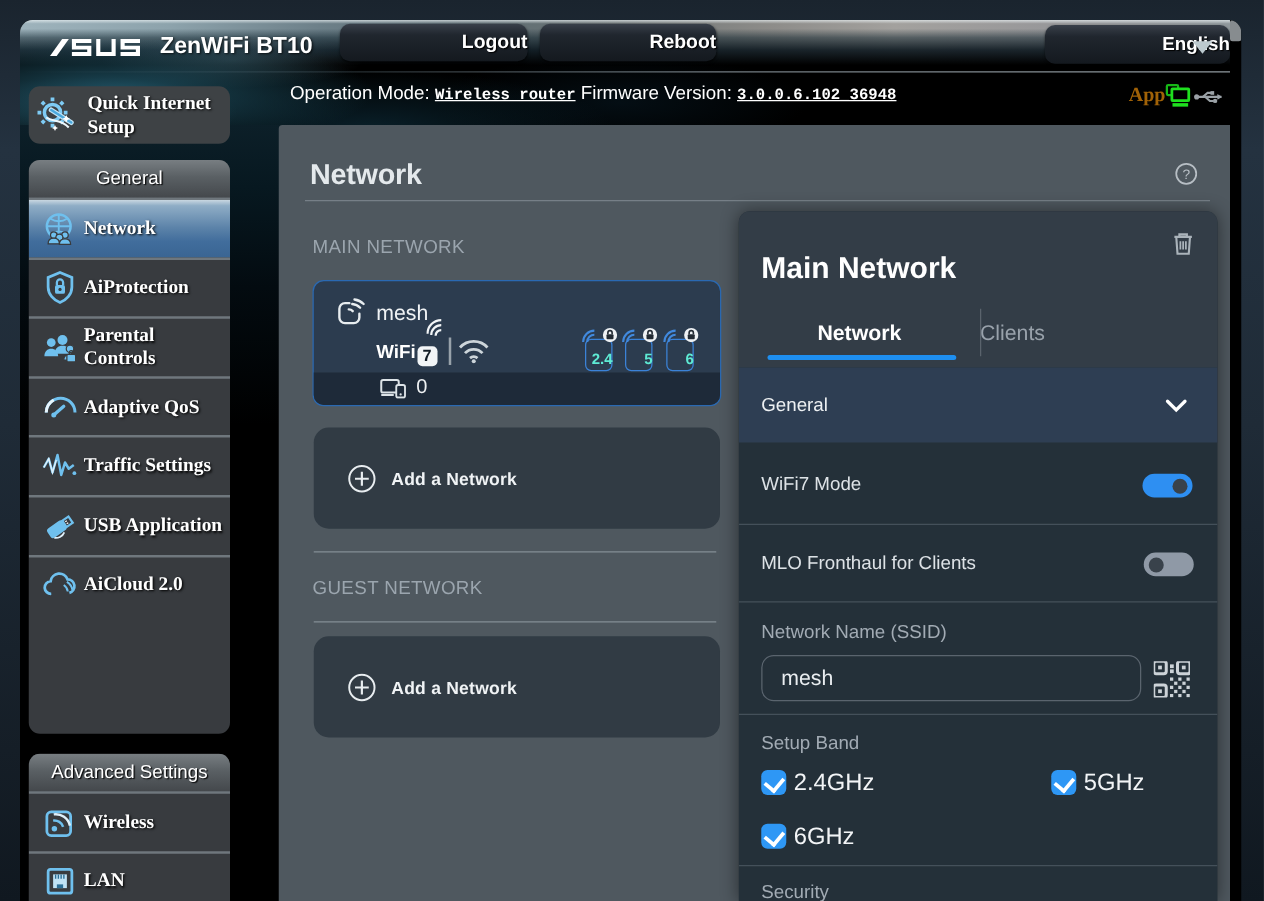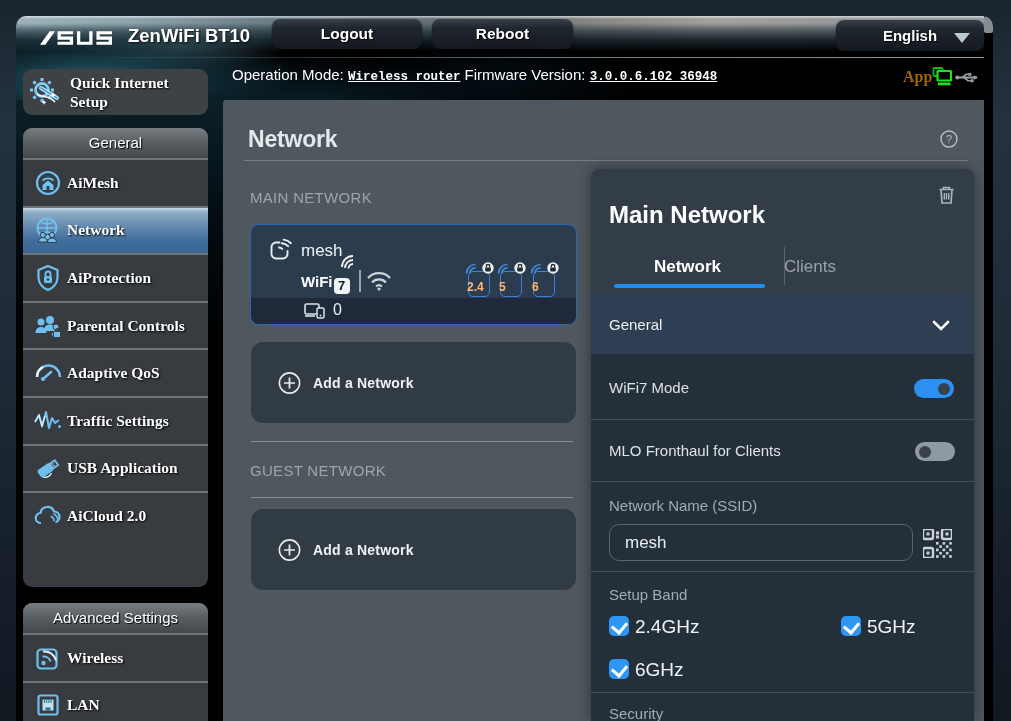--- a/index.html
+++ b/index.html
@@ -12,32 +12,32 @@
 #bclouds{position:absolute;left:0;top:16px;width:968px;height:68px;
 background:radial-gradient(280px 64px at 80px 42px,rgba(34,88,107,.9),rgba(34,88,107,0) 72%),radial-gradient(170px 40px at 55px 58px,rgba(45,100,120,.5),rgba(45,100,120,0) 70%),
 radial-gradient(260px 64px at 280px 72px,rgba(14,46,60,.7),rgba(14,46,60,0) 75%),
 radial-gradient(200px 50px at 480px 50px,rgba(8,28,40,.5),rgba(8,28,40,0) 75%),
 radial-gradient(150px 32px at 170px 16px,rgba(120,160,175,.28),rgba(120,160,175,0) 70%)}
 #leftcol{position:absolute;left:0;top:84px;width:212px;height:621px;
 background:linear-gradient(180deg,#0c1f28 0,#071820 50px,#030b10 130px,#000 240px)}
 
 #asuslogo{left:24px;top:15px;width:72px;height:14px}
 #model{left:112px;top:9px;color:#fff;font-weight:bold;font-size:18.5px;text-shadow:1px 1px 2px rgba(0,0,0,.7)}
-.hbtn{position:absolute;top:3px;height:30px;border-radius:8px;color:#fff;text-align:center;font:bold 15.5px "Liberation Sans",sans-serif;line-height:30px;background:linear-gradient(180deg,#39404a 0%,#20262e 30%,#14191f 100%);box-shadow:0 1px 2px rgba(0,0,0,.6);text-shadow:1px 1px 1px #000}
+.hbtn{position:absolute;top:3px;height:30px;border-radius:8px;color:#fff;text-align:right;font:bold 15.5px "Liberation Sans",sans-serif;line-height:30px;background:linear-gradient(180deg,#39404a 0%,#20262e 30%,#14191f 100%);box-shadow:0 1px 2px rgba(0,0,0,.6);text-shadow:1px 1px 1px #000}
 #btn-logout{left:256px;width:150px}
 #btn-reboot{left:416px;width:141px}
 #btn-lang{left:820px;top:4px;width:148px;height:31px;font:bold 15px "Liberation Sans",sans-serif;line-height:31px}
 #btn-lang .tri{position:absolute;right:14px;top:13px;width:0;height:0;border-left:8px solid transparent;border-right:8px solid transparent;border-top:10px solid #bcc9ce}
 #sb-thumb{left:968px;top:0;width:9px;height:17px;background:#878c8f;border-radius:2px}
 
 #ops{left:216px;top:50px;width:748px;height:16px;color:#fff;font-size:15px}
 #ops .mono{font-family:"Liberation Mono",monospace;font-weight:bold;text-decoration:underline;font-size:12.5px;letter-spacing:0}
 #appword{left:887px;top:52px;color:#a16207;font:bold 16px "Liberation Serif",serif}
 
-.sbox{position:absolute;left:7px;width:185px;background:#383b3f;border-radius:9px;overflow:hidden}
+.sbox{position:absolute;left:7px;width:161px;background:#383b3f;border-radius:9px;overflow:hidden}
 #qis{top:53px;height:46px;background:#3e4245;border-radius:9px}
 #qis .t{position:absolute;left:47px;top:5px;color:#fff;font:bold 15.5px/18.5px "Liberation Serif",serif;text-shadow:1px 1px 2px #000}
 .shead{height:30px;background:linear-gradient(180deg,#787e82 0%,#5a6064 45%,#44484c 100%);color:#fff;font-size:15px;text-align:center;line-height:29px;text-shadow:1px 1px 1px #000}
 .navitem{position:relative;height:47.6px;border-top:2px solid #6f777d;color:#fff}
 .navitem .lab{position:absolute;left:44px;top:50%;transform:translateY(-50%);font:bold 15.5px "Liberation Serif",serif;text-shadow:1px 1px 2px #000}
 .navitem .ic{position:absolute;left:10px;top:50%;transform:translateY(-50%);width:30px;height:30px}
 .navitem.sel{background:linear-gradient(180deg,#c9d7e1 0%,#8fadc6 10%,#5c83a9 48%,#416d9c 72%,#3a6593 100%)}
 #advbox{top:587px;height:118px;border-radius:9px 9px 0 0}
 
 #main{position:absolute;left:207px;top:84px;width:761px;height:621px;background:#4f585f;border-radius:3px 0 0 0;color:#e9edf0}
@@ -47,21 +47,21 @@
 .addcard{position:absolute;left:28px;width:325px;height:81px;background:#313b44;border-radius:12px;color:#f0f3f5}
 .addcard .plus{position:absolute;left:27px;top:50%;transform:translateY(-50%);height:23px}
 .addcard .t{position:absolute;left:62px;top:50%;transform:translateY(-50%);font-size:14px;font-weight:bold;letter-spacing:.2px}
 .hdiv{position:absolute;left:28px;width:322px;height:1px;background:#848d95}
 
 #mcard{left:27px;top:124px;width:327px;height:101px;background:#2c3c4f;border:1px solid #2a69b2;border-radius:9px}
 #mcard .bot{position:absolute;left:0;bottom:0;width:100%;height:26px;background:#1e2a39;border-radius:0 0 8px 8px}
 .chip{position:absolute;top:38px;width:24px;height:34px}
 .chip .lk{position:absolute;right:-3px;top:-1px;z-index:2}
 .chip .arc{position:absolute;left:-2px;top:0px}
-.chip .n{position:absolute;left:0;bottom:3px;width:23px;text-align:left;font:bold 12px "Liberation Sans";color:#fdba74}
+.chip .n{position:absolute;left:0;bottom:3px;width:23px;text-align:right;font:bold 12px "Liberation Sans";color:#5eead4}
 .chip:before{content:"";position:absolute;left:1px;top:8px;width:20px;height:24px;border:1.6px solid #3b82d8;border-radius:5px}
 
 #rpanel{position:absolute;left:368px;top:69px;width:383px;height:552px;background:#243039;border-radius:9px 9px 0 0;box-shadow:0 0 14px rgba(0,0,0,.45);overflow:hidden}
 #rphead{position:absolute;left:0;top:0;width:100%;height:125px;background:#333d47}
 #rptitle{left:18px;top:32px;font-size:24px;font-weight:bold;color:#fff}
 .tab1{left:0;top:88px;width:193px;text-align:center;font-size:17px;font-weight:bold;color:#fff}
 .tab2{left:193px;top:88px;width:190px;text-align:left;font-size:17px;color:#99a2ab}
 #tabline{left:23px;top:115px;width:151px;height:4px;background:#1e8ff0;border-radius:2px}
 #tabsep{left:193px;top:78px;width:1px;height:38px;background:#5a636c}
 #genrow{left:0;top:125px;width:383px;height:60px;background:#2e3e53;color:#eef1f3;font-size:15px}
@@ -133,30 +133,20 @@
         </g>
         <path d="M12 14 L28 24" stroke="#bfe4f7" stroke-width="4" stroke-linecap="round"></path>
         <path d="M12 14 L28 24" stroke="#4aa8dd" stroke-width="2" stroke-linecap="round"></path>
         <path d="M8 20 C14 24 20 21 26 28" stroke="#eef8fd" stroke-width="1.6" fill="none"></path>
         <path d="M24 18l1 2 2 1-2 1-1 2-1-2-2-1 2-1zM15 26l.8 1.6 1.6.8-1.6.8-.8 1.6-.8-1.6-1.6-.8 1.6-.8z" fill="#fff"></path>
       </svg>
       <div class="t">Quick Internet<br>Setup</div>
     </div>
   <div class="sbox" id="genbox" style="top:112px;height:459px">
     <div class="shead">General</div>
-    <div class="navitem">
-        <span class="ic" id="i-mesh"><svg width="30" height="30" viewBox="0 0 30 30">
-            <circle cx="15" cy="15" r="11" fill="none" stroke="#6fc0ee" stroke-width="2.2"></circle>
-            <path d="M9.5 12.5c3-2.8 8-2.8 11 0" fill="none" stroke="#6fc0ee" stroke-width="1.8"></path>
-            <circle cx="15" cy="14.5" r="1.4" fill="#6fc0ee"></circle>
-            <path d="M9.5 22v-5l5.5-4.5 5.5 4.5v5z" fill="#6fc0ee"></path>
-            <rect x="13.6" y="18" width="2.8" height="4" fill="#393b3e"></rect>
-          </svg></span>
-        <span class="lab">AiMesh</span>
-      </div>
     <div class="navitem sel">
         <span class="ic" id="i-net"><svg width="30" height="30" viewBox="0 0 30 30">
             <circle cx="14" cy="13" r="9.5" fill="none" stroke="#6fc0ee" stroke-width="2"></circle>
             <path d="M4.5 13h19M14 3.5v19M7.5 7c3.8 2.6 9.2 2.6 13 0M7.5 19c3.8-2.6 9.2-2.6 13 0" fill="none" stroke="#6fc0ee" stroke-width="1.5"></path>
             <circle cx="10" cy="20" r="2.6" fill="#6fc0ee" stroke="#393b3e"></circle>
             <circle cx="19" cy="20" r="2.6" fill="#6fc0ee" stroke="#393b3e"></circle>
             <circle cx="14.5" cy="22" r="2.8" fill="#6fc0ee" stroke="#393b3e"></circle>
             <path d="M5.5 27c0-3 2-4.5 4.5-4.5s4.5 1.5 4.5 4.5zM14.5 27.5c0-3 2-4.5 4.5-4.5s4.5 1.5 4.5 4.5z" fill="#6fc0ee" stroke="#393b3e"></path>
           </svg></span>
         <span class="lab">Network</span>

